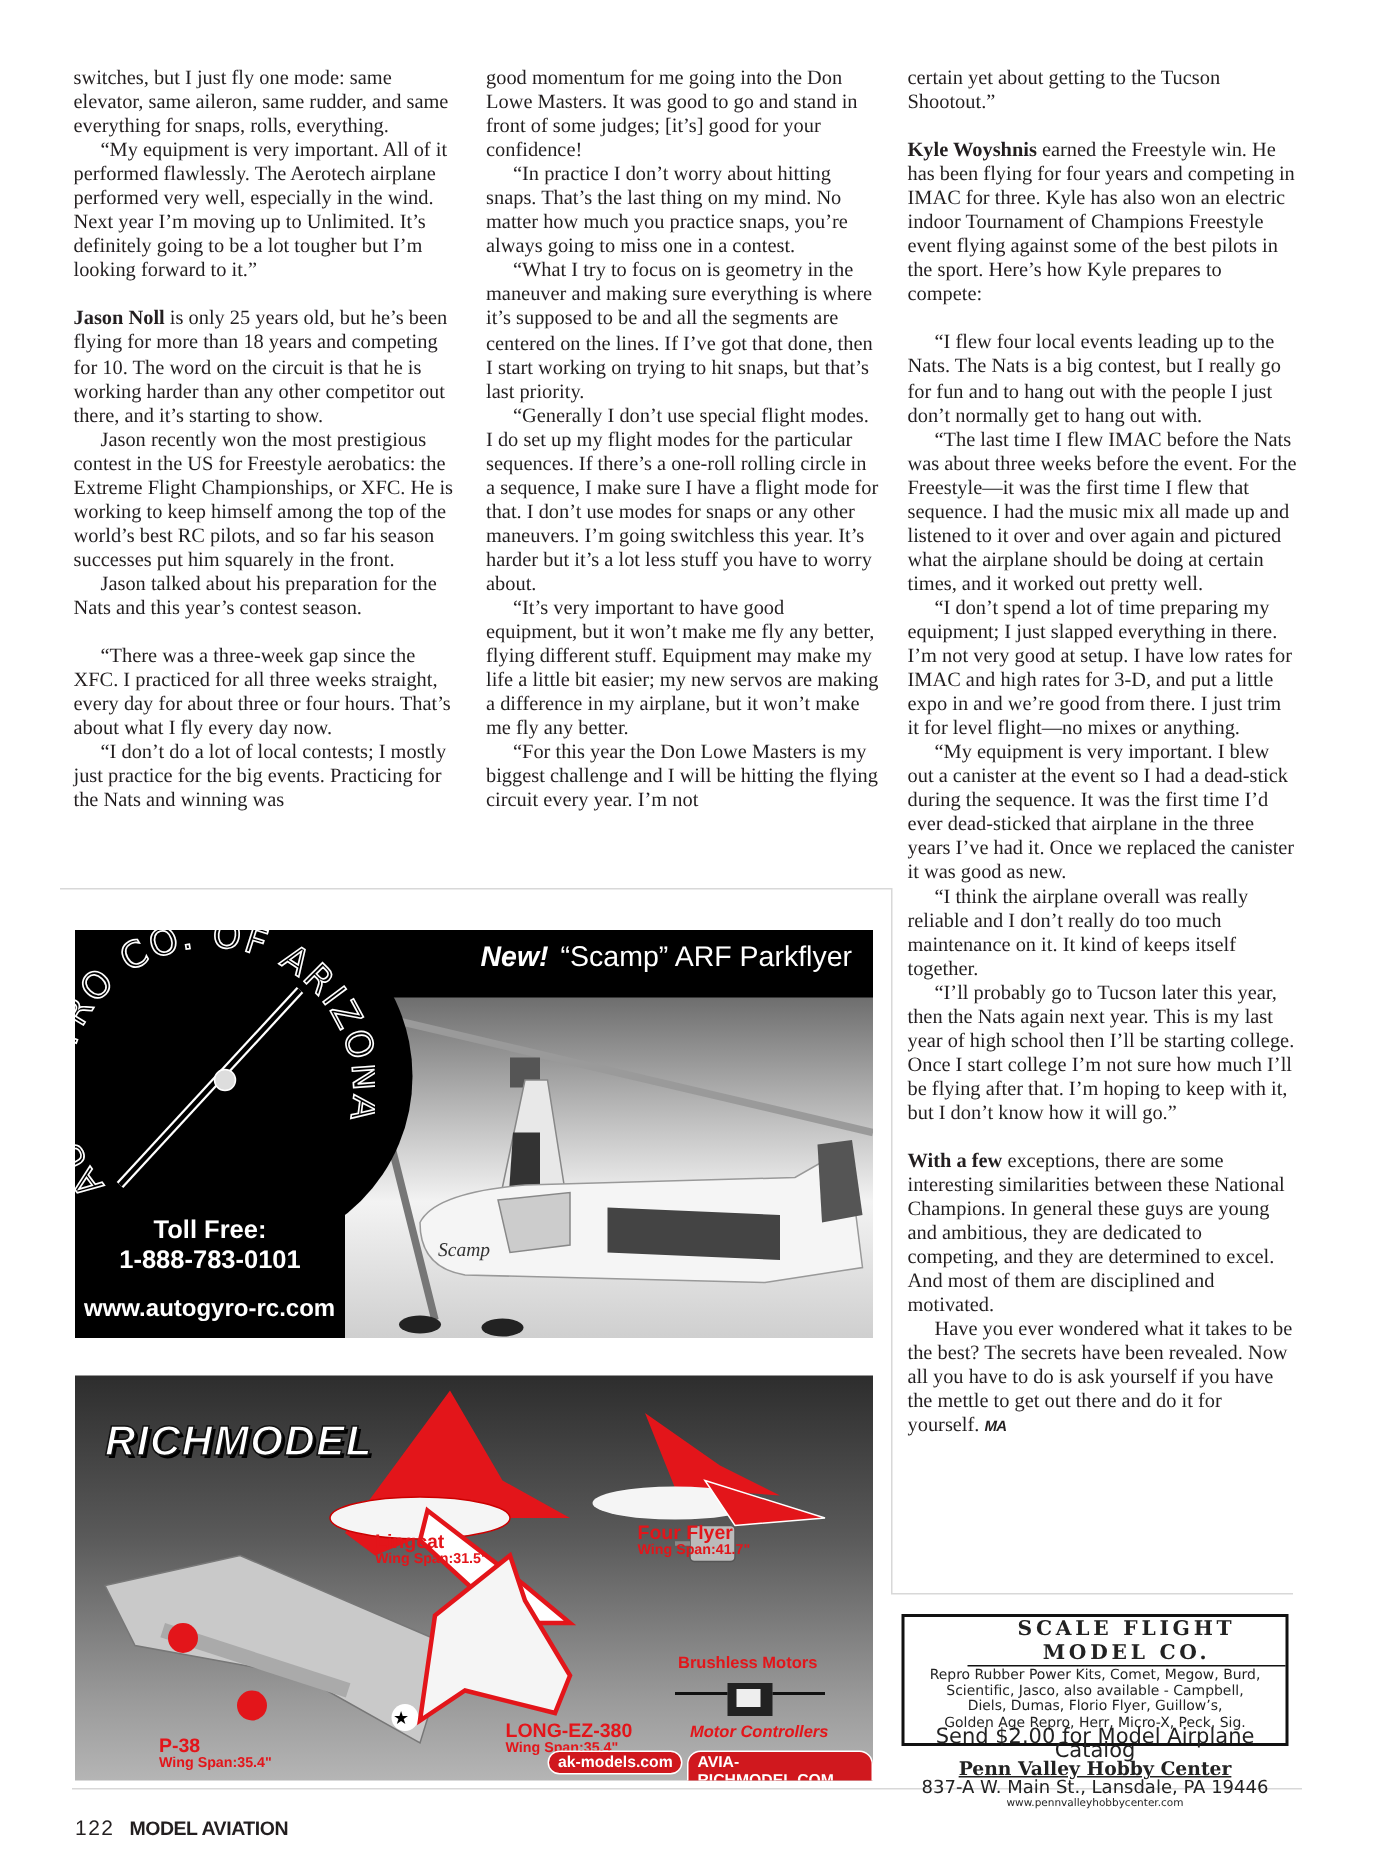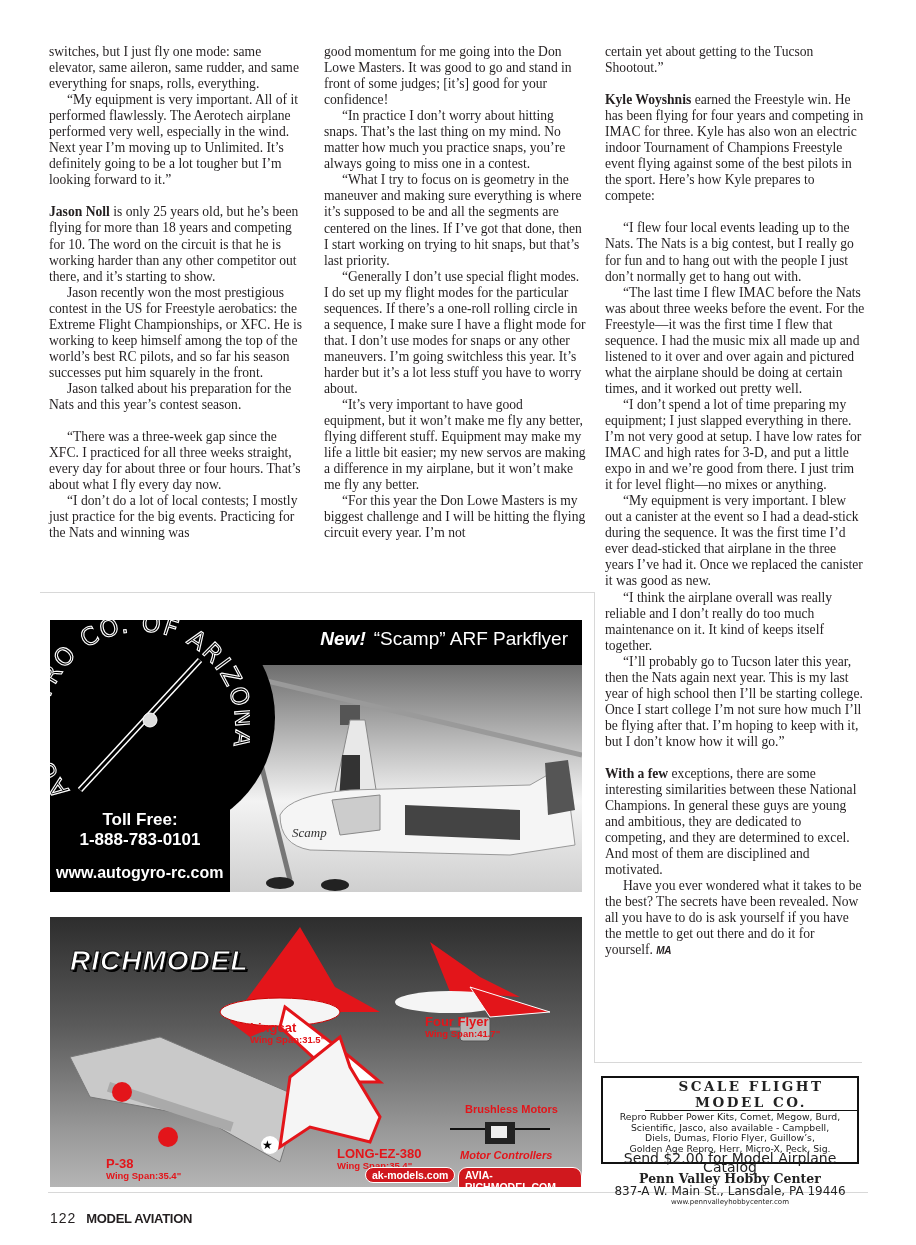--- a/index.html
+++ b/index.html
@@ -38,21 +38,21 @@
   #ad-richmodel .lbl .n { font-size: 13px; display: block; }
   #ad-richmodel .lbl .w { font-size: 9.5px; display: block; }
   #ad-richmodel .pill { position: absolute; top: 250px; background: #d0181e; color: #fff; border-radius: 9px; padding: 1px 6px; font-family: "Liberation Sans", sans-serif; font-weight: bold; font-size: 10.5px; border: 1px solid #fff; }
   #ad-richmodel svg.planes { position: absolute; left: 0; top: 0; }
 
   
   #ad-scale { position: absolute; left: 601px; top: 1076px; width: 258px; height: 88px; border: 2px solid #111; text-align: center; font-family: "DejaVu Sans", sans-serif; color: #222; }
   #ad-scale .title { font-family: "DejaVu Serif", serif; font-weight: bold; font-size: 13.5px; letter-spacing: 2.5px; border-bottom: 1.5px solid #111; line-height: 16px; margin-left: 42px; }
   #ad-scale .body { font-size: 9.3px; line-height: 10.6px; padding-top: 1px; }
   #ad-scale .send { font-size: 14px; line-height: 9px; }
-  #ad-scale .shop { font-family: "DejaVu Serif", serif; font-weight: bold; font-size: 12.5px; line-height: 13px; }
+  #ad-scale .shop { font-family: "DejaVu Serif", serif; font-weight: bold; font-size: 12.5px; line-height: 13px; text-decoration: underline; }
   #ad-scale .addr { font-size: 12px; line-height: 13px; }
   #ad-scale .web { font-size: 7px; line-height: 8px; }
 
   #footer { position: absolute; left: 50px; top: 1210px; font-family: "Liberation Sans", sans-serif; font-size: 14px; }
   #footer .num { letter-spacing: 1px; }
   #footer .mag { font-weight: bold; font-size: 13px; margin-left: 6px; letter-spacing: -0.3px; }
 </style>
 </head>
 <body>
 
@@ -177,21 +177,21 @@
     <span class="w">Wing Span:41.7"</span>
   </div>
   <div class="lbl" style="left:56px; top:240px;">
     <span class="n">P-38</span>
     <span class="w">Wing Span:35.4"</span>
   </div>
   <div class="lbl" style="left:287px; top:230px;">
     <span class="n">LONG-EZ-380</span>
     <span class="w">Wing Span:35.4"</span>
   </div>
-  <div class="lbl" style="left:415px; top:187px;">
+  <div class="lbl" style="left:402px; top:187px;">
       <span class="n" style="font-size:11px">Brushless Motors</span>
     </div>
   <div class="lbl" style="left:410px; top:233px;font-style:italic;">
       <span class="n" style="font-size:11px">Motor Controllers</span>
     </div>
   <div class="pill" style="left:315px;">ak-models.com</div>
   <div class="pill" style="left:408px;">AVIA-RICHMODEL.COM</div>
 </div>
 
 <div id="ad-scale">

